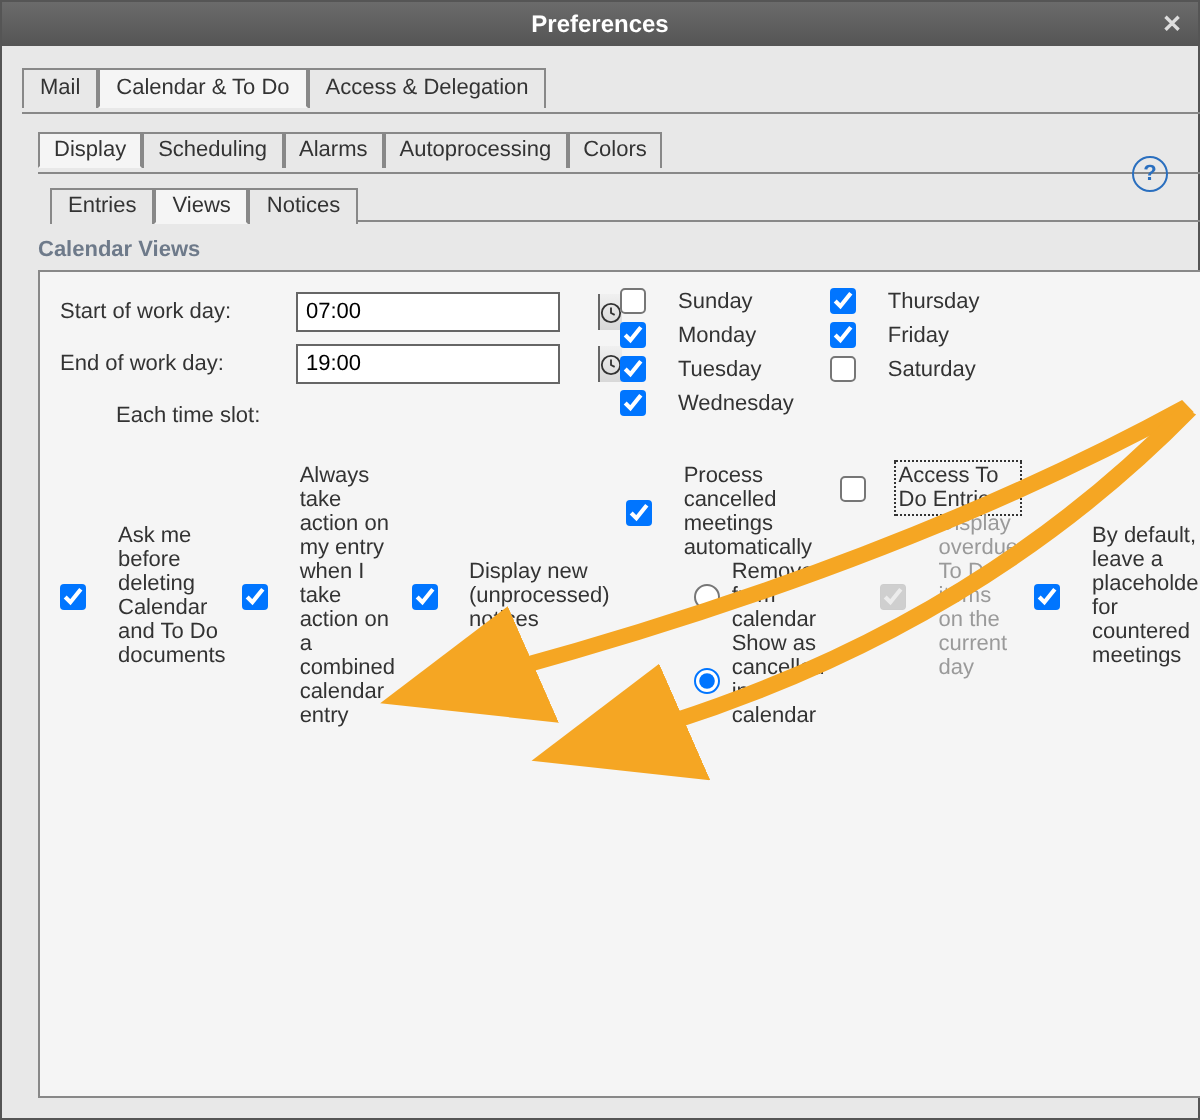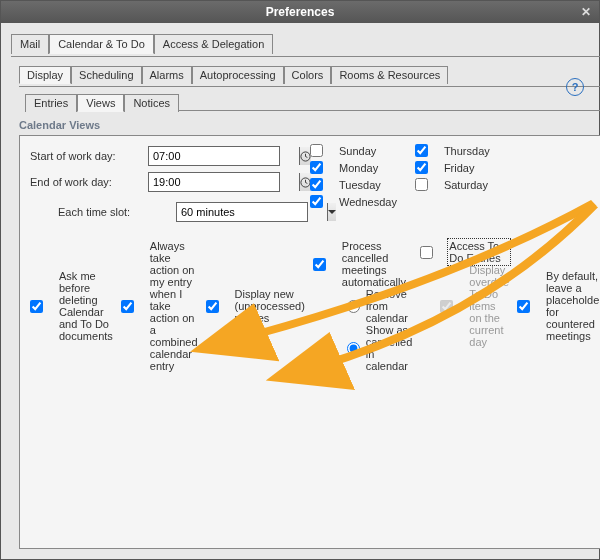--- a/index.html
+++ b/index.html
@@ -62,21 +62,20 @@
         <div class="tab">Access &amp; Delegation</div>
       </div>
       <div class="tabrow-line"></div>
 
       <div class="subtabs">
         <div class="tab active">Display</div>
         <div class="tab">Scheduling</div>
         <div class="tab">Alarms</div>
         <div class="tab">Autoprocessing</div>
         <div class="tab">Colors</div>
-        <div class="tab">Rooms &amp; Resources</div>
       </div>
       <div class="tabrow-line" style="margin-left:8px;"></div>
 
       <div class="subtabs2">
         <div class="tab">Entries</div>
         <div class="tab active">Views</div>
         <div class="tab">Notices</div>
       </div>
       <div class="tabrow-line" style="margin-left:14px;"></div>
 
@@ -103,28 +102,20 @@
             <span class="drop clockdrop">
               <svg viewBox="0 0 12 12">
                   <circle cx="6" cy="6" r="5" fill="none" stroke="#333" stroke-width="1"></circle>
                   <path d="M6 3v3l2 1" stroke="#333" stroke-width="1" fill="none"></path>
                 </svg>
             </span>
           </div>
         </div>
         <div class="row" style="margin-top:10px;padding-left:28px;">
           <span class="lbl">Each time slot:</span>
-          <div class="combo">
-            <input value="60 minutes" style="">
-            <span class="drop">
-              <svg viewBox="0 0 8 8">
-                  <path d="M0 2l4 4 4-4z" fill="#333"></path>
-                </svg>
-            </span>
-          </div>
         </div>
 
         <div class="daysblock">
           <div class="daygrid">
             <label class="chk">
                 <input type="checkbox" style="">
                 <span>Sunday</span>
               </label>
             <label class="chk">
                 <input type="checkbox" checked="" style="">

